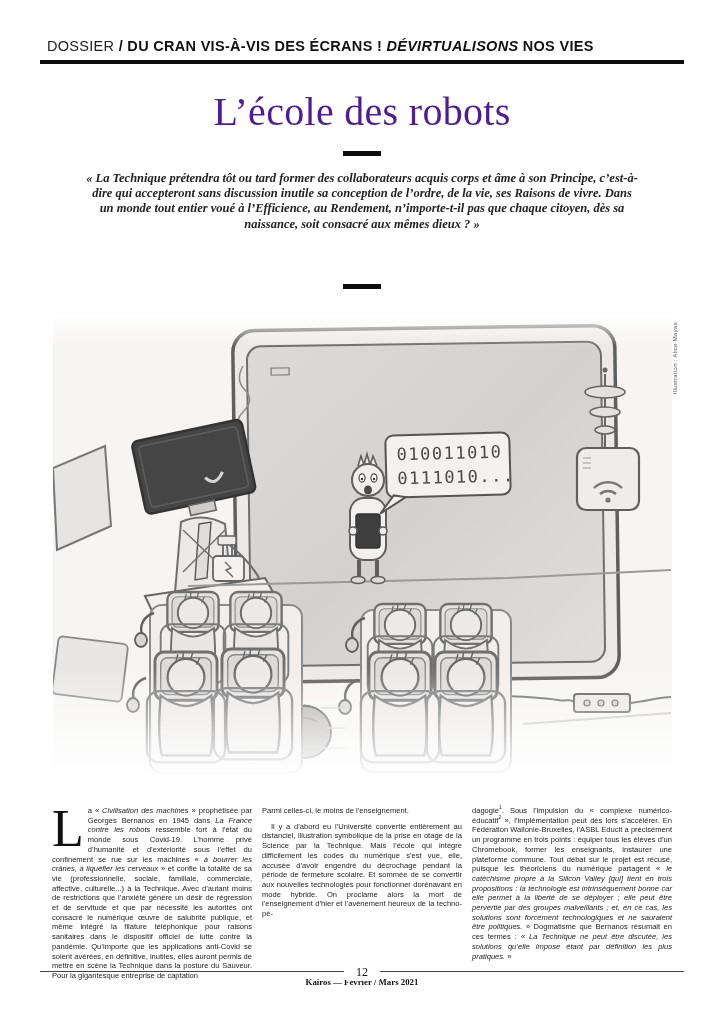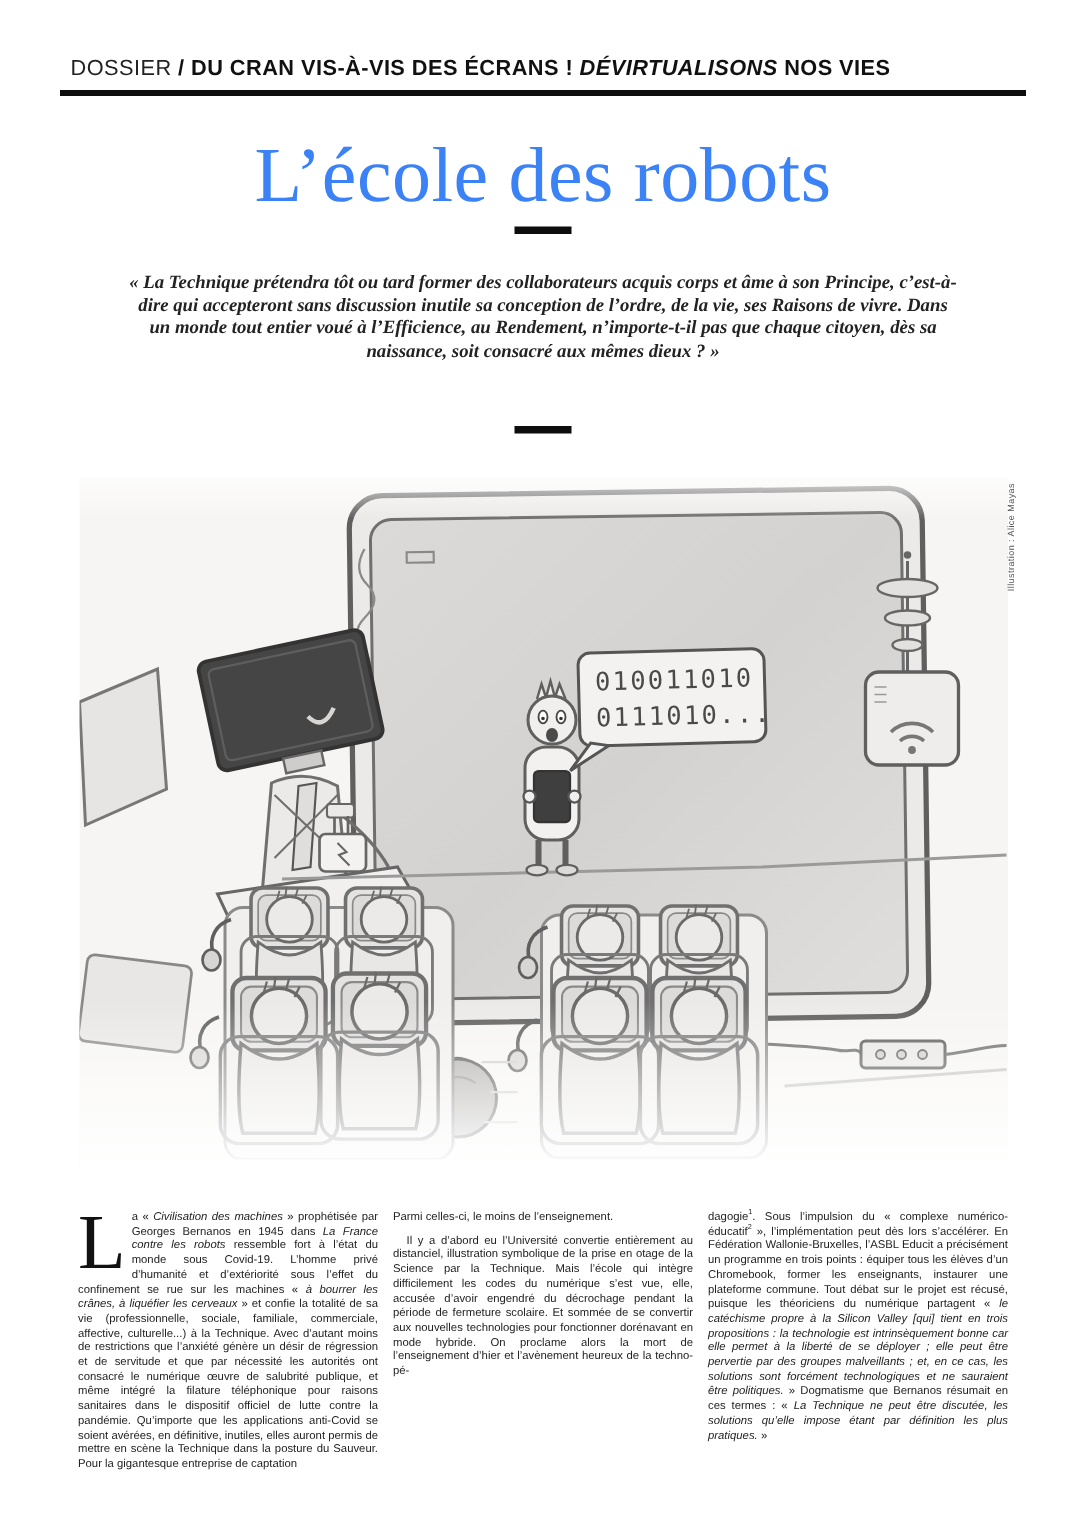--- a/index.html
+++ b/index.html
@@ -1,35 +1,35 @@
 <!DOCTYPE html>
 <html><head>
 <meta charset="utf-8">
 <style>
   html,body{margin:0;padding:0;background:#e9e9e9;}
   .page{position:relative;width:724px;height:1024px;background:#ffffff;overflow:hidden;
-        font-family:"Liberation Sans",sans-serif;color:#1a1a1a;text-decoration:underline;}
+        font-family:"Liberation Sans",sans-serif;color:#1a1a1a;}
 
   
   .kicker{position:absolute;left:40px;right:40px;top:38px;}
   .kicker-text{font-size:14.5px;letter-spacing:.3px;color:#111;padding-left:7px;white-space:nowrap;}
   .seg-light{font-weight:400;color:#222;}
   .seg-bold{font-weight:700;}
   .seg-bolditalic{font-weight:700;font-style:italic;}
   .kicker-rule{height:4px;background:#0d0d0d;margin-top:6px;}
 
   
   .title{position:absolute;left:0;right:0;top:88px;text-align:center;
-         font-family:"Liberation Serif",serif;font-size:52px;font-weight:500;color:#3b82f6;letter-spacing:.3px;}
+         font-family:"Liberation Serif",serif;font-size:40px;font-weight:500;color:#4c1d95;letter-spacing:.3px;}
   .bar{position:absolute;left:50%;transform:translateX(-50%);width:38px;height:5px;background:#0d0d0d;}
   .bar1{top:151px;} .bar2{top:284px;}
   .quote{position:absolute;left:50%;transform:translateX(-50%);width:552px;text-align:center;
          font-family:"Liberation Serif",serif;font-style:italic;font-weight:700;
          font-size:12.5px;line-height:15.2px;color:#222;}
-  .quote1{top:181px;text-align:center;} .quote2{top:259px;}
+  .quote1{top:171px;text-align:center;} .quote2{top:259px;}
 
   
   .illo{position:absolute;left:53px;top:318px;width:619px;height:482px;}
   .credit{position:absolute;left:672px;top:322px;font-size:6px;letter-spacing:.3px;color:#555;
           writing-mode:vertical-rl;transform:rotate(180deg);}
 
   
   .columns{position:absolute;left:52px;top:806px;width:620px;display:flex;gap:10px;}
   .col{flex:1;font-size:7.55px;line-height:9.7px;text-align:justify;color:#222;}
   .col p{margin:0 0 6px;text-indent:9px;}
@@ -221,15 +221,20 @@
     <div class="col">
         <p><span>Parmi celles-ci, le moins de l’enseignement.</span></p>
         <p><span>Il y a d’abord eu l’Université convertie entièrement au distanciel, illustration symbolique de la prise en otage de la Science par la Technique. Mais l’école qui intègre difficilement les codes du numérique s’est vue, elle, accusée d’avoir engendré du décrochage pendant la période de fermeture scolaire. Et sommée de se convertir aux nouvelles technologies pour fonctionner dorénavant en mode hybride. On proclame alors la mort de l’enseignement d’hier et l’avènement heureux de la techno-pé-</span></p>
       </div>
     <div class="col">
         <p><span>dagogie</span><span class="sup">1</span><span>. Sous l’impulsion du « complexe numérico-éducatif</span><span class="sup">2</span><span> », l’implémentation peut dès lors s’accélérer. En Fédération Wallonie-Bruxelles, l’ASBL Educit a précisément un programme en trois points : équiper tous les élèves d’un Chromebook, former les enseignants, instaurer une plateforme commune. Tout débat sur le projet est récusé, puisque les théoriciens du numérique partagent « </span><span class="it">le catéchisme propre à la Silicon Valley [qui] tient en trois propositions : la technologie est intrinsèquement bonne car elle permet à la liberté de se déployer ; elle peut être pervertie par des groupes malveillants ; et, en ce cas, les solutions sont forcément technologiques et ne sauraient être politiques.</span><span> » Dogmatisme que Bernanos résumait en ces termes : « </span><span class="it">La Technique ne peut être discutée, les solutions qu’elle impose étant par définition les plus pratiques.</span><span> »</span></p>
       </div>
   </div>
 
   <div class="footer">
+    <div class="footer-rule-wrap">
+      <div class="footer-rule"></div>
+      <span class="page-num">12</span>
+    </div>
+    <div class="journal">Kairos — Février / Mars 2021</div>
   </div>
 
 </div>
 
 </body></html>

